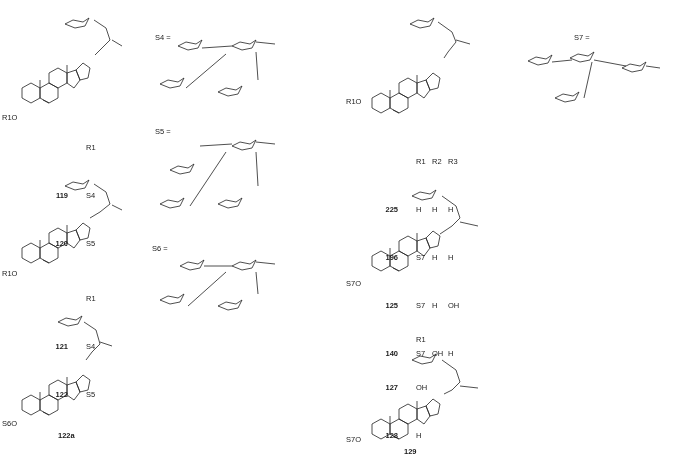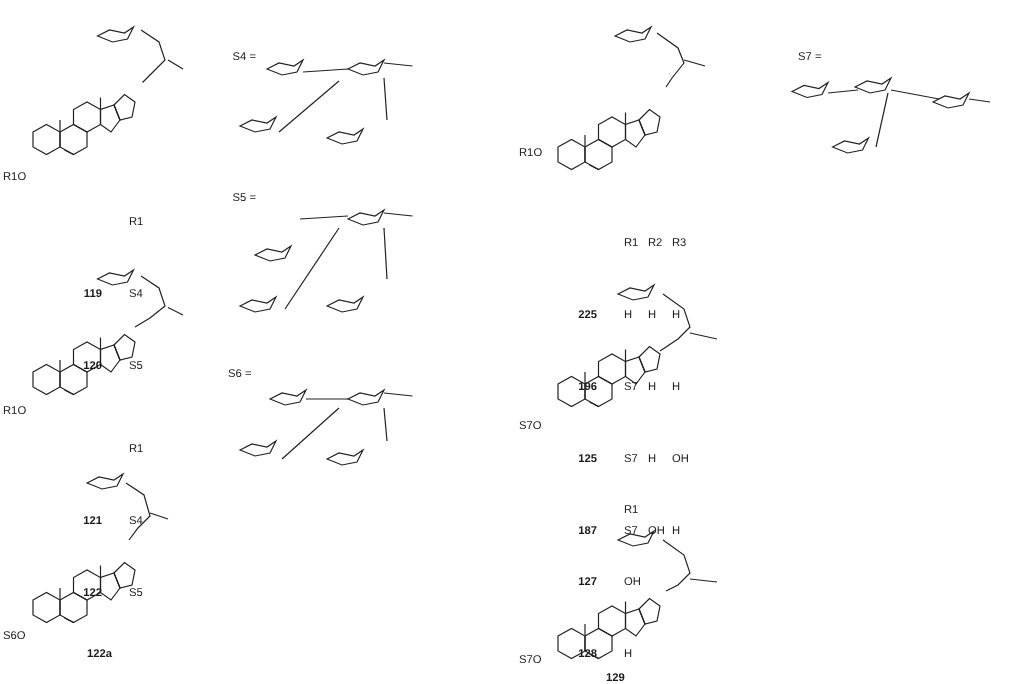--- a/index.html
+++ b/index.html
@@ -99,21 +99,21 @@
 
   <use href="#steroid" x="372" y="414"></use>
   <use href="#pyr" x="412" y="354"></use>
   <polyline points="442,360 456,370 460,382 452,390 444,394"></polyline>
   <line x1="460" y1="386" x2="478" y2="388"></line>
 </svg>
 
 <div class="lbl" style="left:155px;top:34px;">S4 =</div>
 <div class="lbl" style="left:155px;top:128px;">S5 =</div>
 <div class="lbl" style="left:152px;top:245px;">S6 =</div>
-<div class="lbl" style="left:532px;top:34px;">S7 =</div>
+<div class="lbl" style="left:574px;top:34px;">S7 =</div>
 
 <div class="lbl" style="left:2px;top:114px;">R1O</div>
 <div class="lbl" style="left:2px;top:270px;">R1O</div>
 <div class="lbl" style="left:2px;top:420px;">S6O</div>
 <div class="lbl" style="left:346px;top:98px;">R1O</div>
 <div class="lbl" style="left:346px;top:280px;">S7O</div>
 <div class="lbl" style="left:346px;top:436px;">S7O</div>
 
 <div class="tbl" style="left:48px;top:104px;">
   <div class="row">
@@ -166,21 +166,21 @@
       <span class="c">H</span>
       <span class="c">H</span>
     </div>
   <div class="row">
       <span class="c0">125</span>
       <span class="c">S7</span>
       <span class="c">H</span>
       <span class="c">OH</span>
     </div>
   <div class="row">
-      <span class="c0">187</span>
+      <span class="c0">140</span>
       <span class="c">S7</span>
       <span class="c">OH</span>
       <span class="c">H</span>
     </div>
 </div>
 
 <div class="tbl" style="left:378px;top:296px;">
   <div class="row">
       <span class="c0"></span>
       <span class="hc">R1</span>

